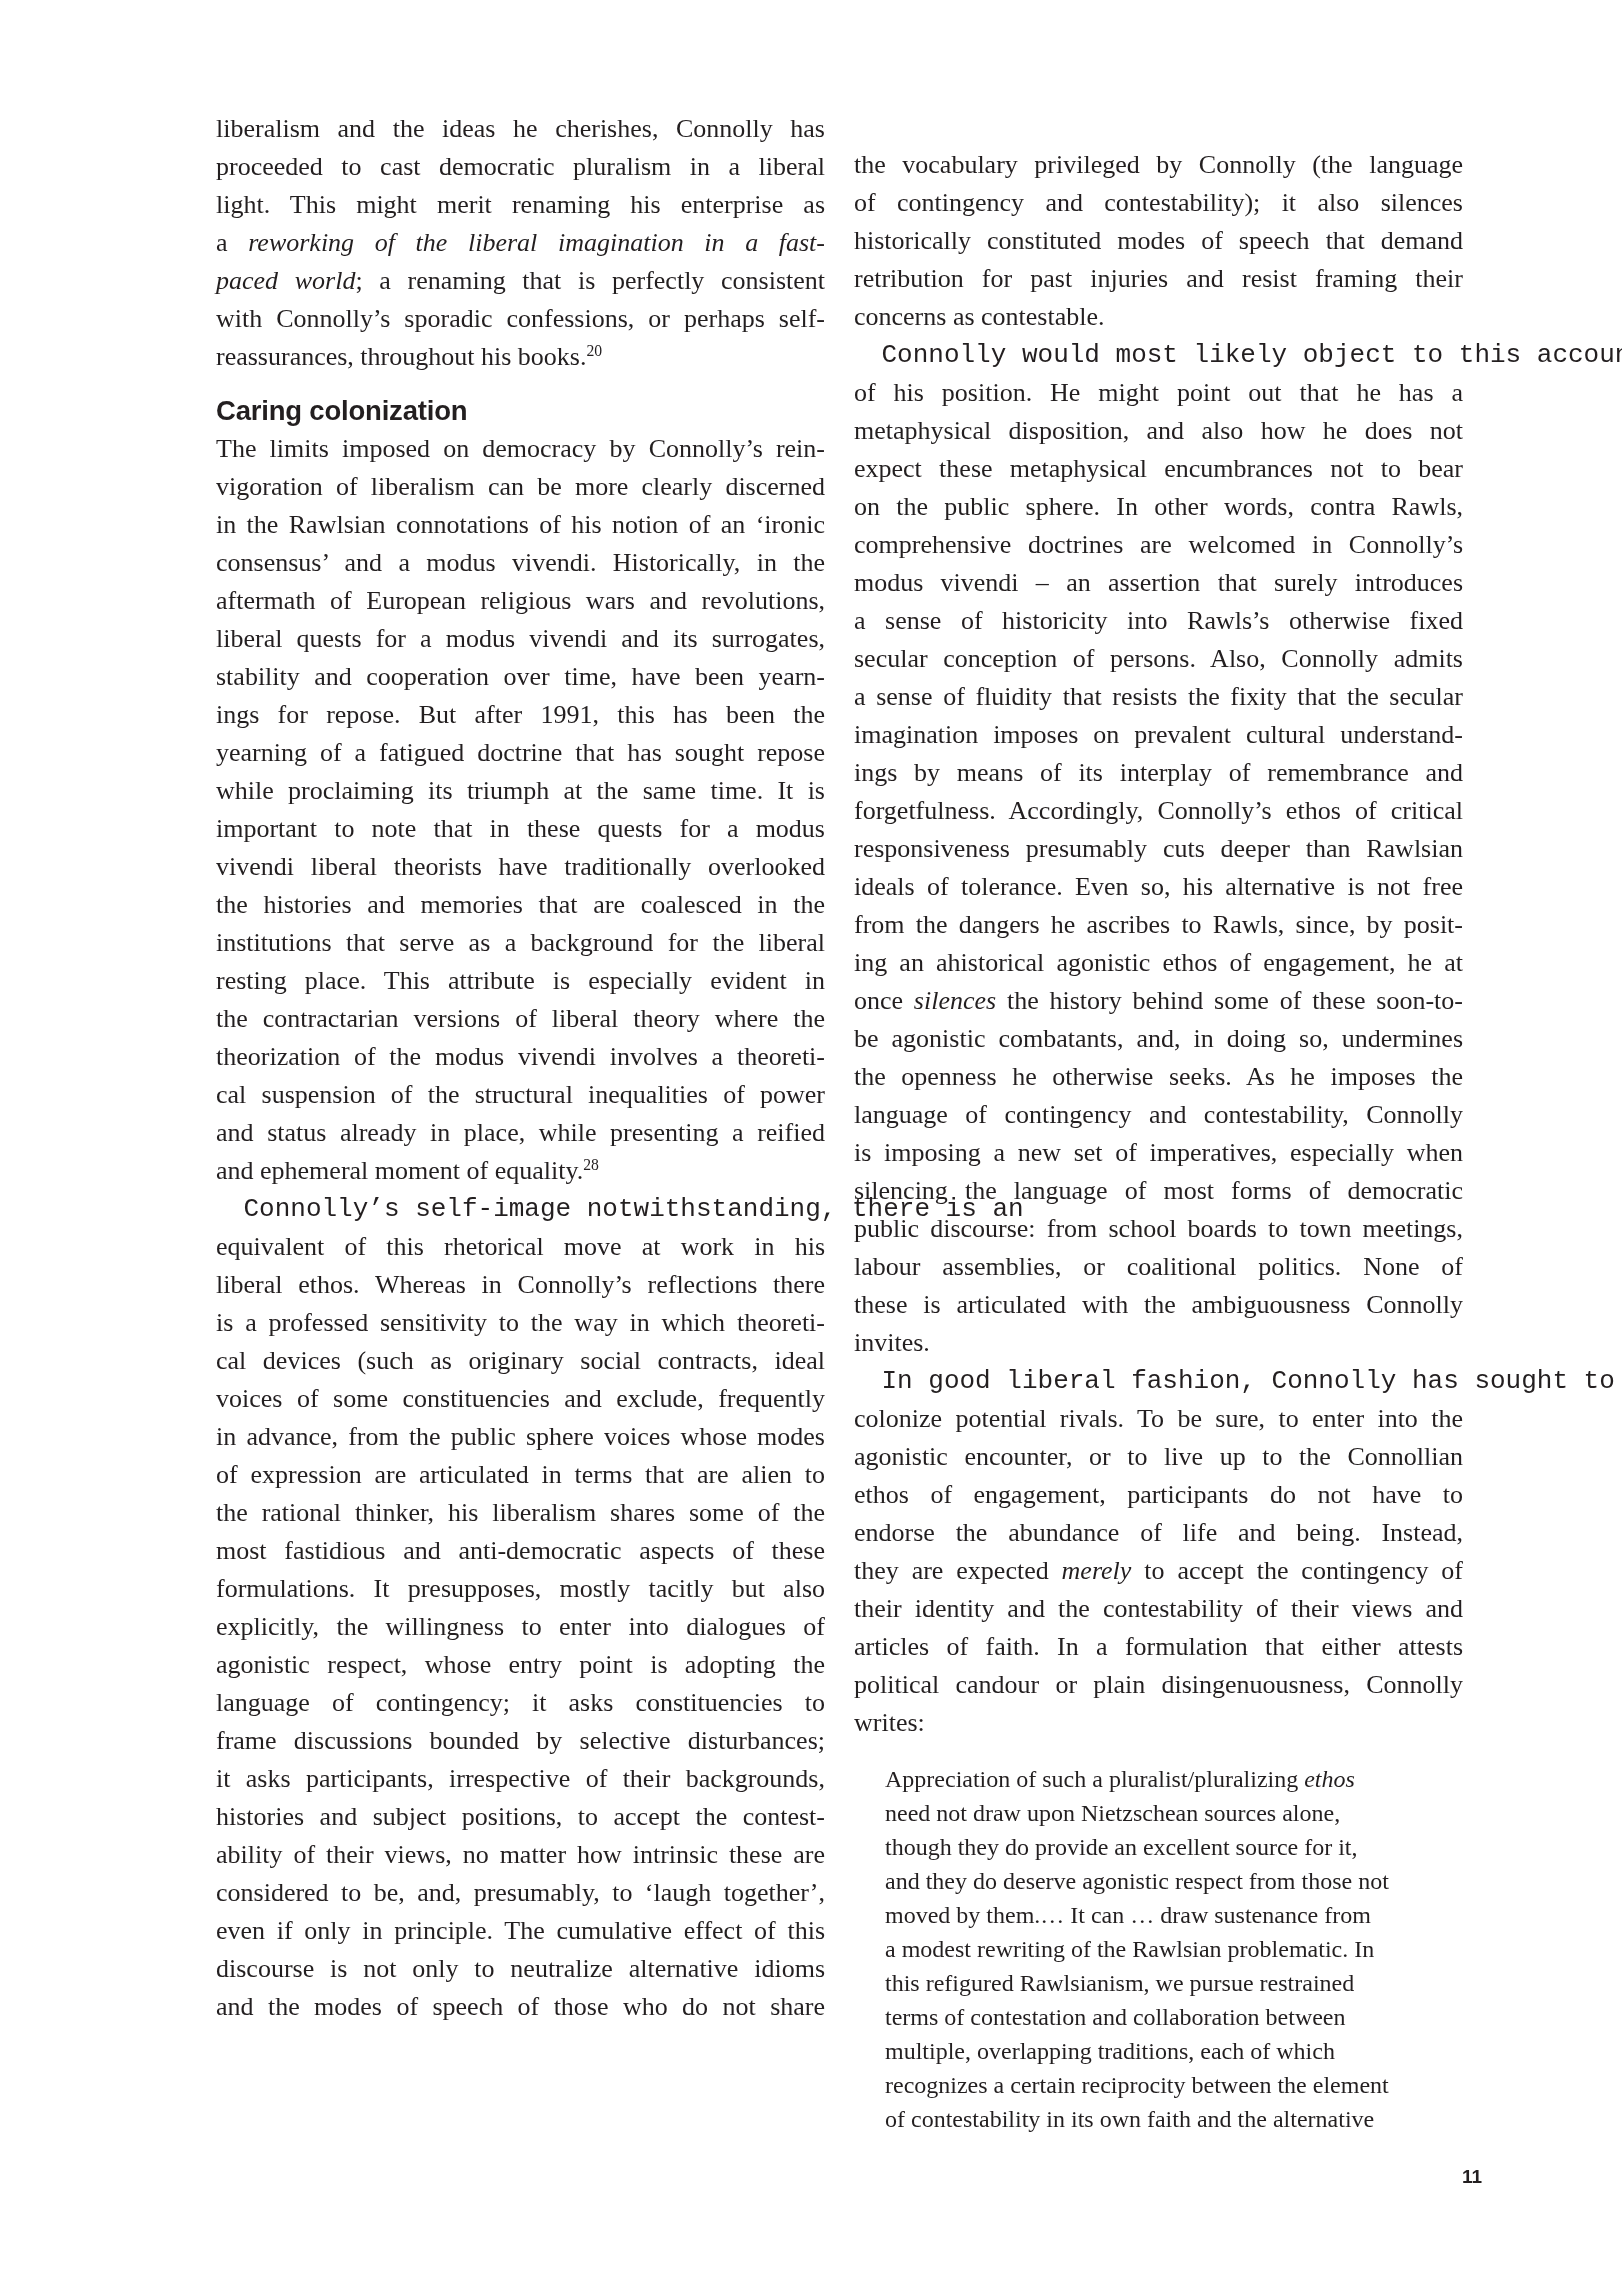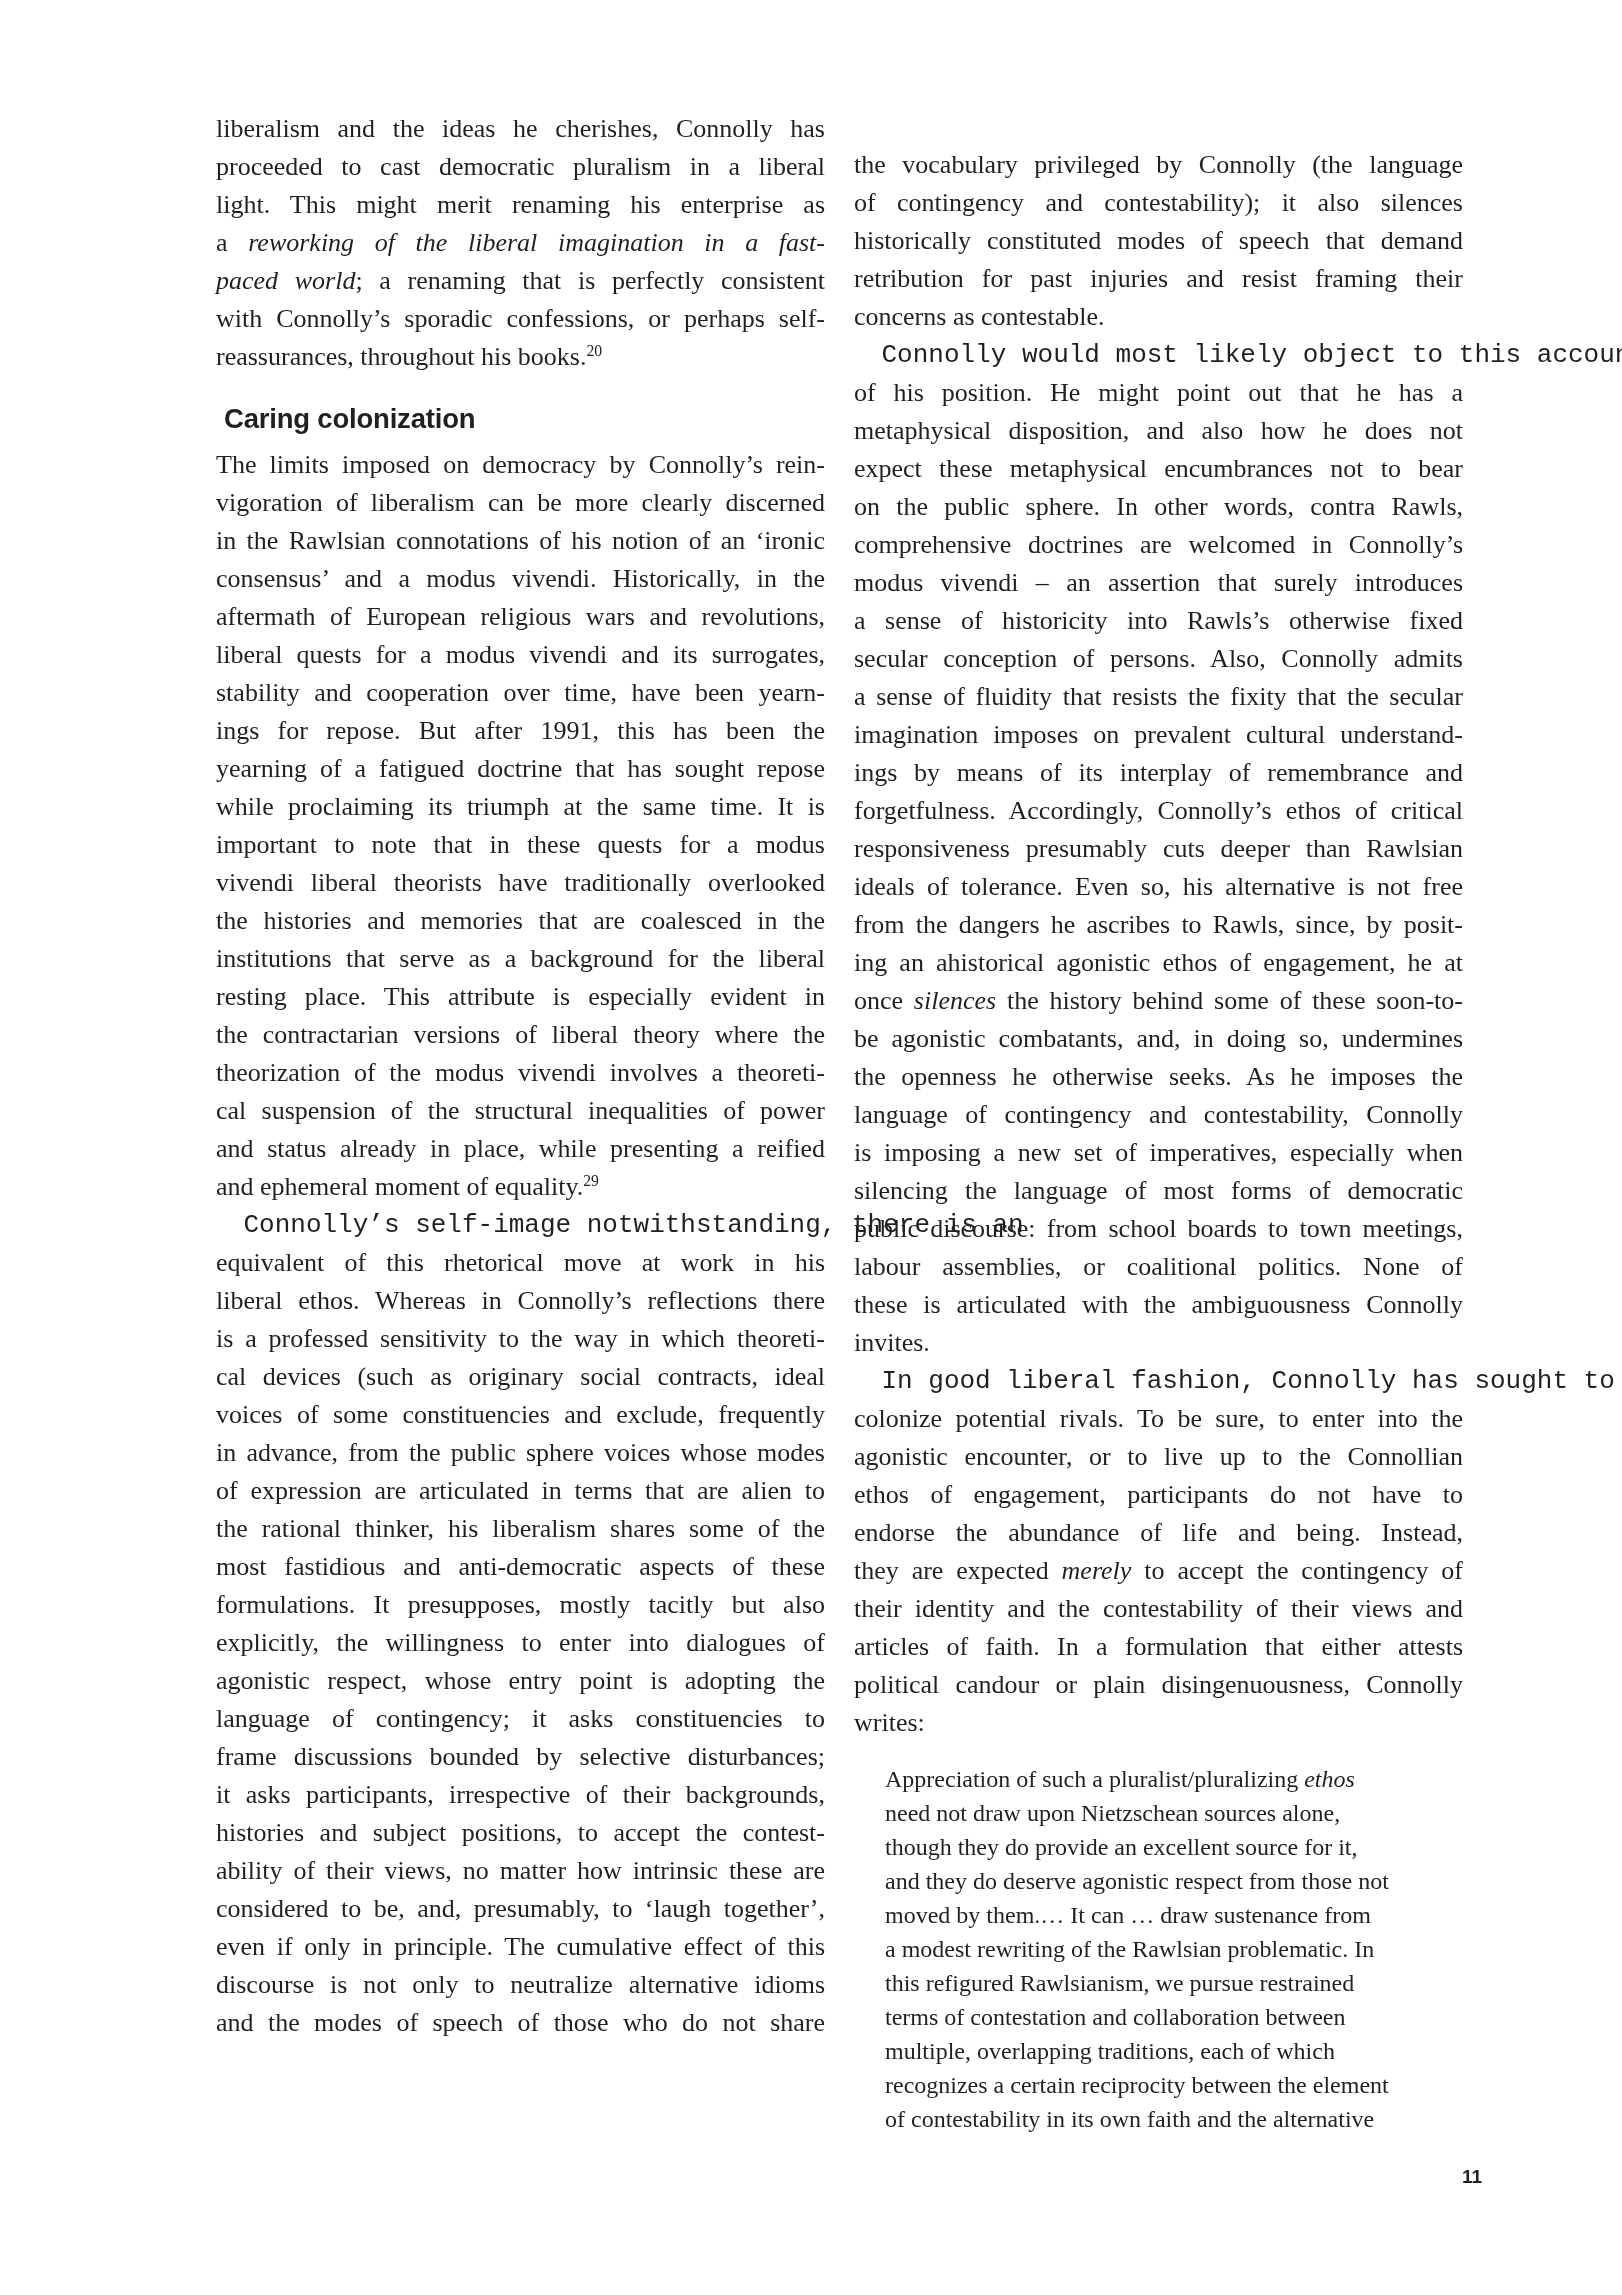--- a/index.html
+++ b/index.html
@@ -4,21 +4,21 @@
 <style>
   html, body { margin: 0; padding: 0; background: #ffffff; }
   body { width: 1623px; height: 2295px; position: relative; overflow: hidden; color: #231f20; }
   .col { position: absolute; top: 110px; width: 609px; font-family: "Liberation Serif", serif; font-size: 26px; }
   .col-left { left: 216px; }
   .col-right { left: 854px; margin-top: 36px; }
   .line { display: block; height: 38px; line-height: 38px; text-align: justify; text-align-last: justify; white-space: nowrap; overflow: visible; }
   .line.last { text-align-last: left; }
   .line.indent { text-indent: 27.5px; font-family: Liberation Mono, monospace; }
   sup { font-size: 15.7px; line-height: 0; vertical-align: 9.2px; }
-  h2.section-heading { font-family: "Liberation Sans", sans-serif; font-weight: bold; font-size: 27.5px; margin: 8px; height: 38px; line-height: 38px; letter-spacing: -0.2px; }
+  h2.section-heading { font-family: "Liberation Sans", sans-serif; font-weight: bold; font-size: 27.5px; margin: 0; height: 38px; line-height: 38px; letter-spacing: -0.2px; }
   .heading-gap { height: 15.7px; }
   .blockquote { margin-left: 31px; margin-top: 19.6px; font-size: 24px; }
   .blockquote .line { height: 34px; line-height: 34px; text-align: center; text-align-last: left; }
   .page-number { position: absolute; right: 141px; top: 2166px; font-family: "Liberation Sans", sans-serif; font-weight: bold; font-size: 19px; }
 </style>
 </head>
 <body>
 
 <div class="col col-left">
   <div>
@@ -47,21 +47,21 @@
     <span class="line">while proclaiming its triumph at the same time. It is</span>
     <span class="line">important to note that in these quests for a modus</span>
     <span class="line">vivendi liberal theorists have traditionally overlooked</span>
     <span class="line">the histories and memories that are coalesced in the</span>
     <span class="line">institutions that serve as a background for the liberal</span>
     <span class="line">resting place. This attribute is especially evident in</span>
     <span class="line">the contractarian versions of liberal theory where the</span>
     <span class="line">theorization of the modus vivendi involves a theoreti-</span>
     <span class="line">cal suspension of the structural inequalities of power</span>
     <span class="line">and status already in place, while presenting a reified</span>
-    <span class="line last"><span>and ephemeral moment of equality.</span><sup>29</sup></span>
+    <span class="line last"><span>and ephemeral moment of equality.</span><sup>28</sup></span>
   </div>
 
   <div>
     <span class="line indent">Connolly’s self-image notwithstanding, there is an</span>
     <span class="line">equivalent of this rhetorical move at work in his</span>
     <span class="line">liberal ethos. Whereas in Connolly’s reflections there</span>
     <span class="line">is a professed sensitivity to the way in which theoreti-</span>
     <span class="line">cal devices (such as originary social contracts, ideal</span>
     <span class="line">voices of some constituencies and exclude, frequently</span>
     <span class="line">in advance, from the public sphere voices whose modes</span>

